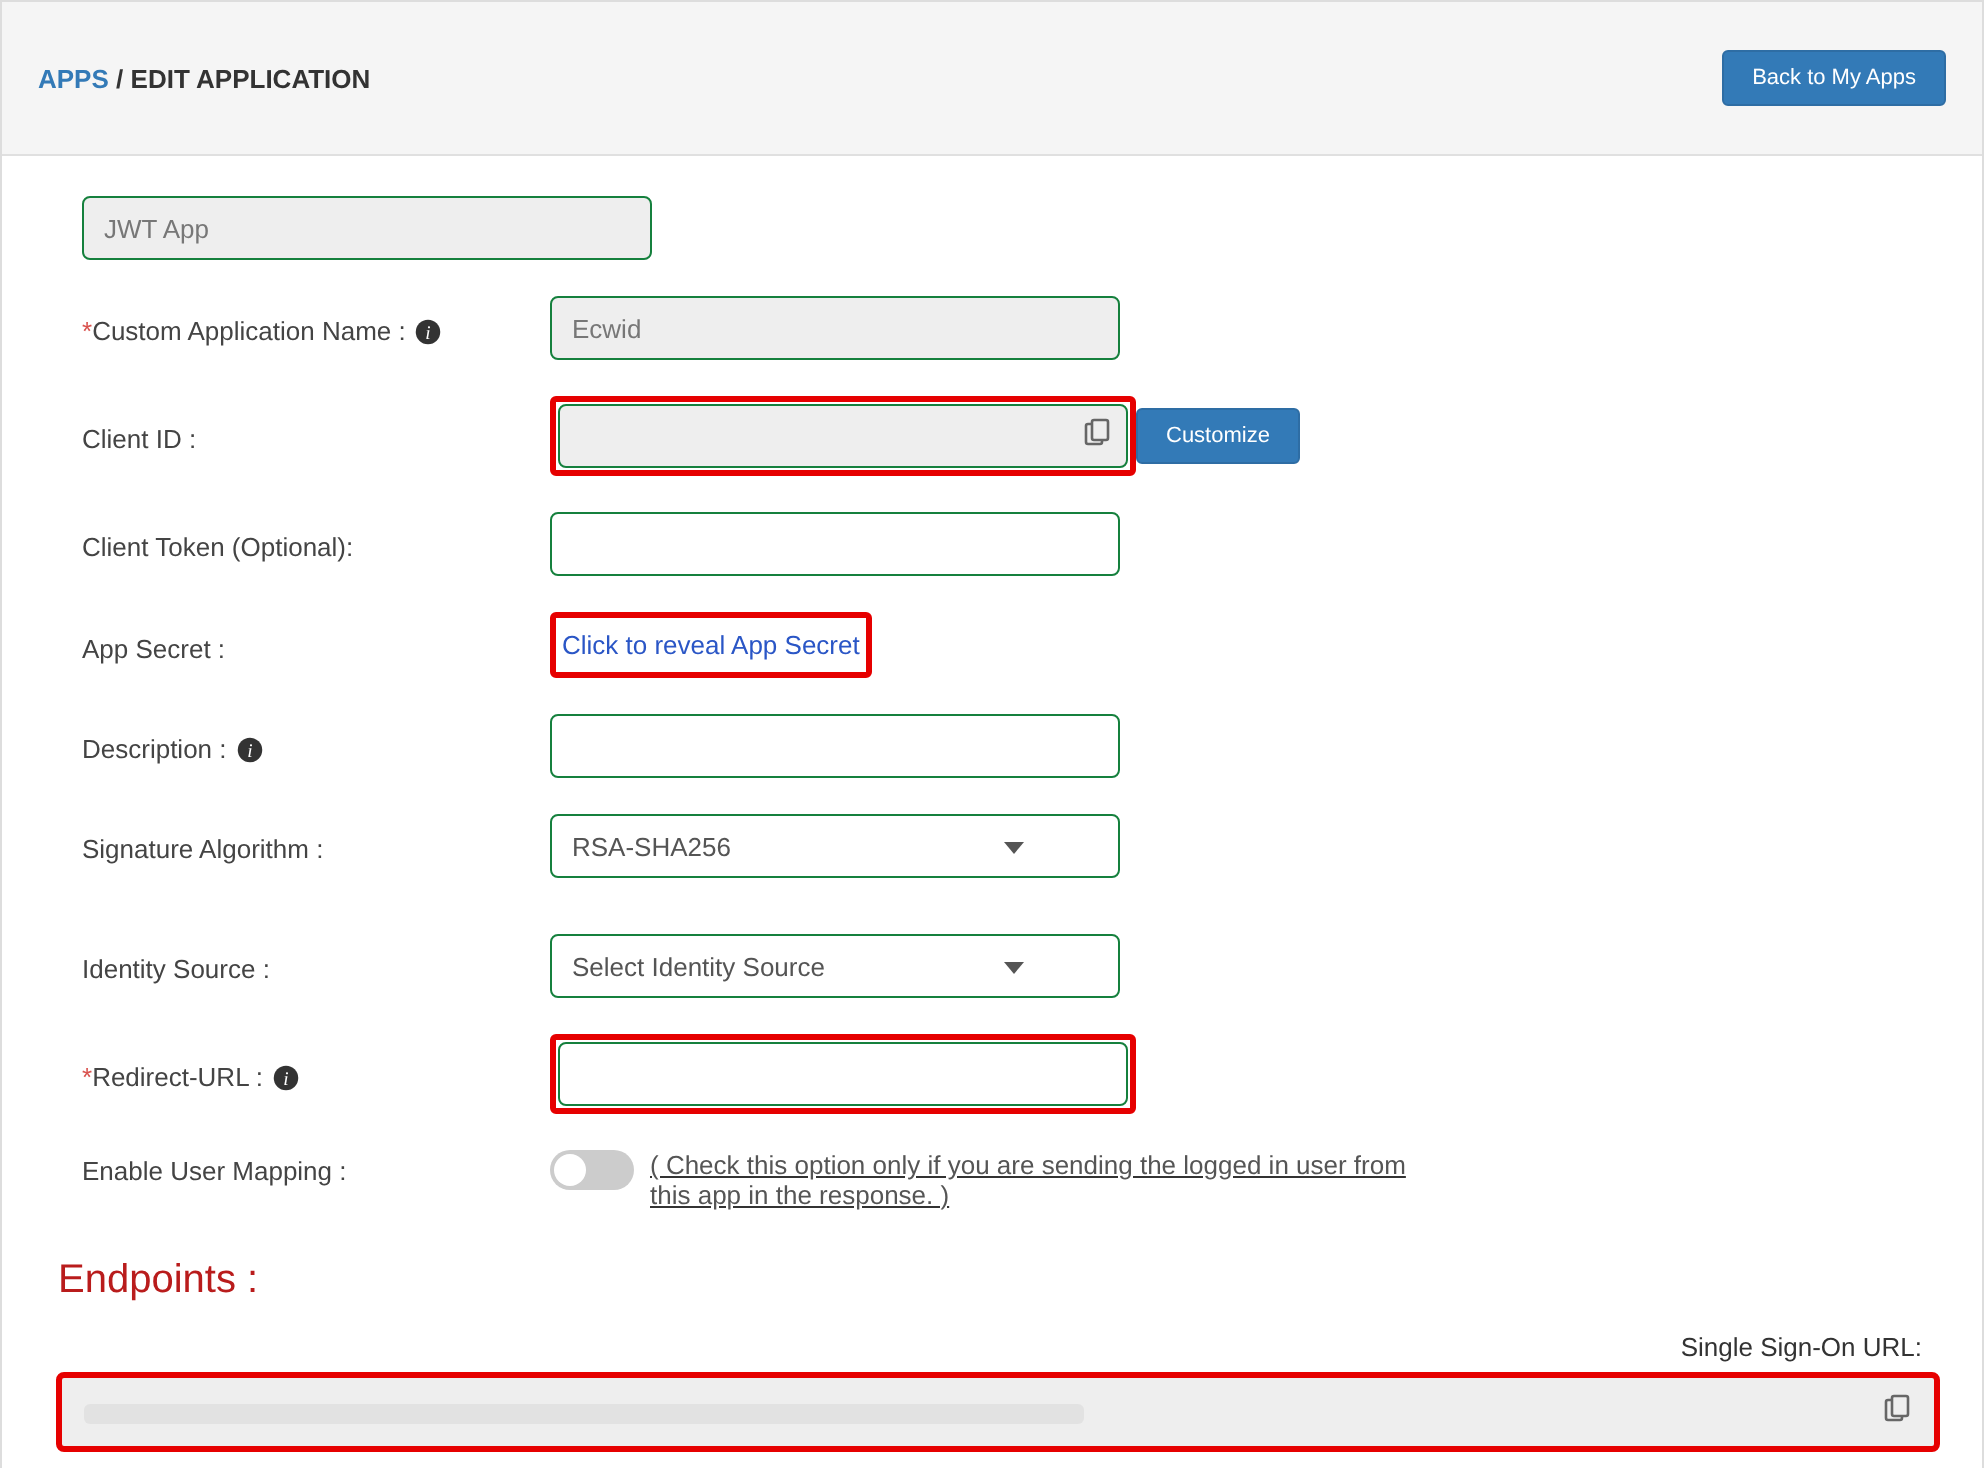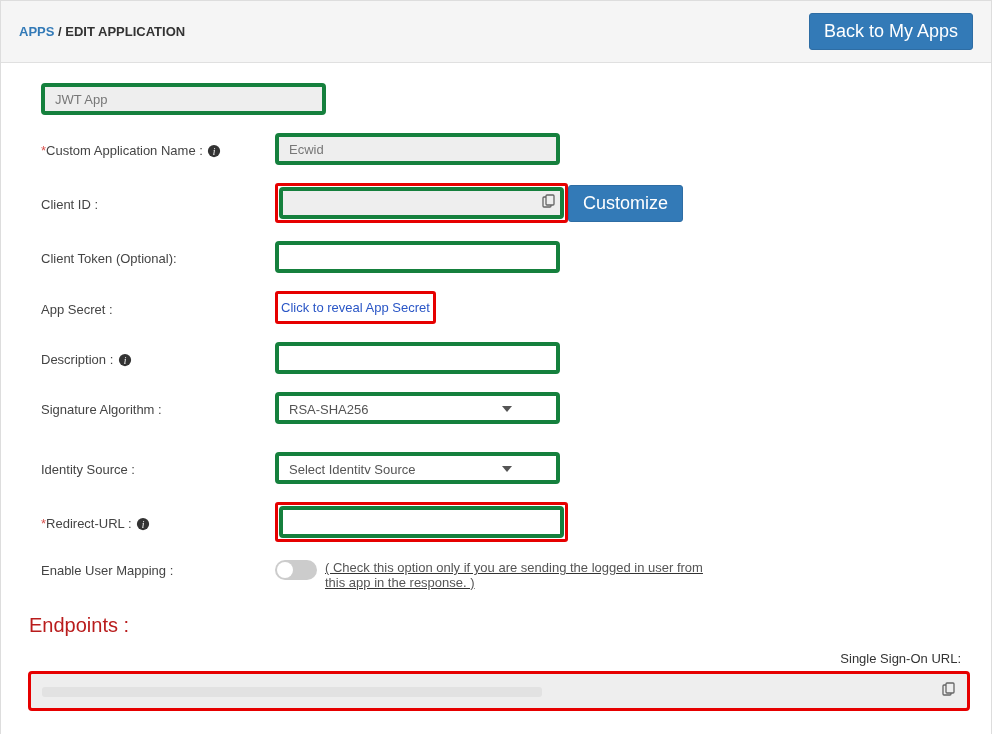--- a/index.html
+++ b/index.html
@@ -1,31 +1,31 @@
 <!DOCTYPE html>
 <html><head>
 <meta charset="utf-8">
 <style>
   * { box-sizing: border-box; margin: 0; padding: 0; }
   body { font-family: Arial, Helvetica, sans-serif; font-size: 13px; color: #333; background: #fff; }
   .page { width: 992px; margin: 0 auto; background: #fff; border: 1px solid #ddd; }
-  .header { display: flex; justify-content: space-between; align-items: center; padding: 12px 18px; background: #f5f5f5; border-bottom: 1px solid #e0e0e0; }
+  .header { display: flex; justify-content: space-between; align-items: center; padding: 24px 18px; background: #f5f5f5; border-bottom: 1px solid #e0e0e0; }
   .breadcrumb { font-weight: 600; color: #333; font-size: 13px; }
   .breadcrumb .first { color: #337ab7; }
   .breadcrumb .sep { color: #333; }
-  .btn { display: inline-block; padding: 7px 14px; border-radius: 3px; font-size: 18px; cursor: pointer; border: 1px solid transparent; }
+  .btn { display: inline-block; padding: 7px 14px; border-radius: 3px; font-size: 11px; cursor: pointer; border: 1px solid transparent; }
   .btn-blue { background: #337ab7; color: #fff; border-color: #2e6da4; }
   .content { padding: 20px 30px 30px 40px; }
   .form-row { display: flex; align-items: center; margin-bottom: 18px; min-height: 30px; }
   .form-row.top { align-items: flex-start; }
   .label { width: 234px; flex-shrink: 0; color: #444; font-size: 13px; padding-top: 3px; }
   .req { color: #d9534f; }
   .info-icon { display: inline-flex; vertical-align: middle; margin-left: 1px; }
   .field { position: relative; flex: 0 0 285px; }
-  .input, .select { width: 285px; height: 32px; padding: 6px 10px; border: 4px solid #15803d; border-radius: 4px; font-size: 13px; color: #555; background: #fff; }
+  .input, .select { width: 285px; height: 32px; padding: 6px 10px; border: 1px solid #15803d; border-radius: 4px; font-size: 13px; color: #555; background: #fff; }
   .input.ro { background: #eeeeee; color: #777; }
   .select { appearance: none; background: #fff; padding-right: 28px; }
   .select-wrap { position: relative; width: 247px; }
   .select-wrap::after { content: ""; position: absolute; right: 10px; top: 14px; border-left: 5px solid transparent; border-right: 5px solid transparent; border-top: 6px solid #555; pointer-events: none; }
   .copy-icon { position: absolute; right: 8px; top: 7px; cursor: pointer; }
   .highlight { border: 3px solid #e60000; border-radius: 3px; padding: 1px; display: inline-block; }
   .link-reveal { color: #2a56c6; font-size: 13px; cursor: pointer; padding: 5px 2px; display: inline-block; }
   .extra { }
   .toggle { position: relative; width: 42px; height: 20px; background: #ccc; border-radius: 10px; display: inline-block; vertical-align: middle; cursor: pointer; }
   .toggle::after { content: ""; position: absolute; left: 2px; top: 2px; width: 16px; height: 16px; background: #fff; border-radius: 50%; }

